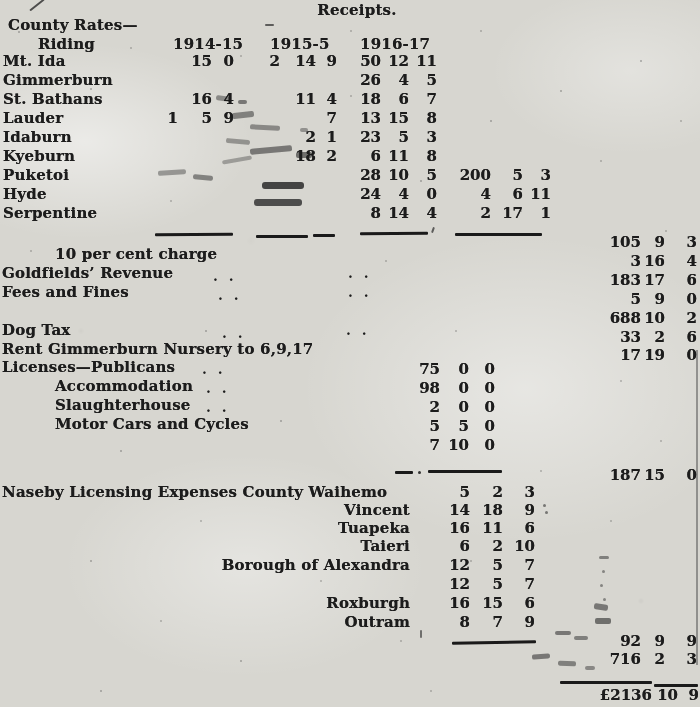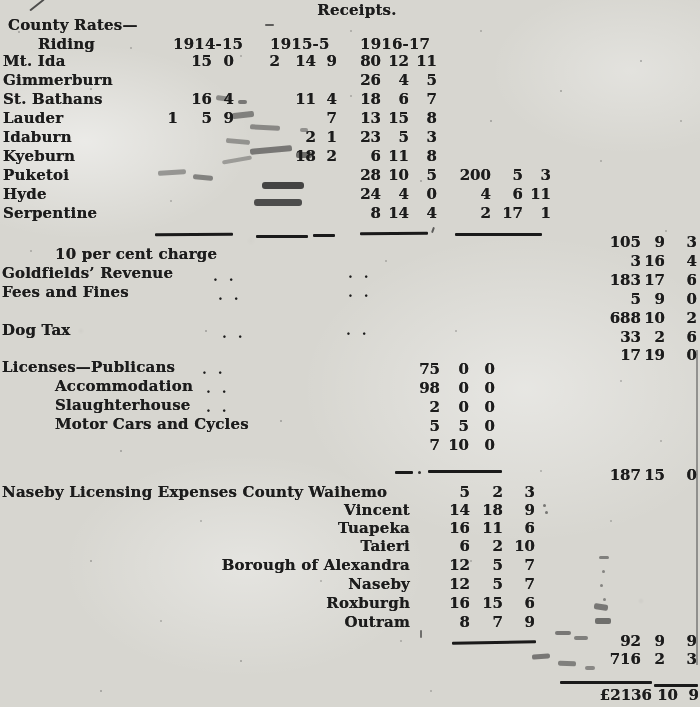--- a/index.html
+++ b/index.html
@@ -83,21 +83,21 @@
   <span class="t" style="left:173px;top:36px">1914-15</span>
   <span class="t" style="left:270px;top:36px">1915-5</span>
   <span class="t" style="left:360px;top:36px">1916-17</span>
 
   <span class="t" style="left:3px;top:53px">Mt. Ida</span>
   <span class="n g1b" style="top:53px">15</span>
   <span class="n g1c" style="top:53px">0</span>
   <span class="n g2a" style="top:53px">2</span>
   <span class="n g2b" style="top:53px">14</span>
   <span class="n g2c" style="top:53px">9</span>
-  <span class="n g3a" style="top:53px">80</span>
+  <span class="n g3a" style="top:53px">50</span>
   <span class="n g3b" style="top:53px">12</span>
   <span class="n g3c" style="top:53px">11</span>
 
   <span class="t" style="left:3px;top:72px">Gimmerburn</span>
   <span class="n g3a" style="top:72px">26</span>
   <span class="n g3b" style="top:72px">4</span>
   <span class="n g3c" style="top:72px">5</span>
 
   <span class="t" style="left:3px;top:91px">St. Bathans</span>
   <span class="n g1b" style="top:91px">16</span>
@@ -189,20 +189,21 @@
   <span class="n rb" style="top:310px">10</span>
   <span class="n rc" style="top:310px">2</span>
 
   <span class="t" style="left:2px;top:322px">Dog Tax</span>
   <span class="dots" style="left:222px;top:328px">. .</span>
   <span class="dots" style="left:346px;top:325px">. .</span>
   <span class="n ra" style="top:329px">33</span>
   <span class="n rb" style="top:329px">2</span>
   <span class="n rc" style="top:329px">6</span>
 
+  <span class="t" style="left:2px;top:341px">Rent Gimmerburn Nursery to 6,9,17</span>
   <span class="n ra" style="top:347px">17</span>
   <span class="n rb" style="top:347px">19</span>
   <span class="n rc" style="top:347px">0</span>
 
   <span class="t" style="left:2px;top:359px">Licenses—Publicans</span>
   <span class="dots" style="left:202px;top:364px">. .</span>
   <span class="n la" style="top:361px">75</span>
   <span class="n lb" style="top:361px">0</span>
   <span class="n lc" style="top:361px">0</span>
 
@@ -252,21 +253,20 @@
   <span class="t rlbl" style="top:538px">Taieri</span>
   <span class="n fa" style="top:538px">6</span>
   <span class="n fb" style="top:538px">2</span>
   <span class="n fc" style="top:538px">10</span>
 
   <span class="t rlbl" style="top:557px">Borough of Alexandra</span>
   <span class="n fa" style="top:557px">12</span>
   <span class="n fb" style="top:557px">5</span>
   <span class="n fc" style="top:557px">7</span>
 
-  <span class="t rlbl" style="top:576px">Naseby</span>
   <span class="n fa" style="top:576px">12</span>
   <span class="n fb" style="top:576px">5</span>
   <span class="n fc" style="top:576px">7</span>
 
   <span class="t rlbl" style="top:595px">Roxburgh</span>
   <span class="n fa" style="top:595px">16</span>
   <span class="n fb" style="top:595px">15</span>
   <span class="n fc" style="top:595px">6</span>
 
   <span class="t rlbl" style="top:614px">Outram</span>

